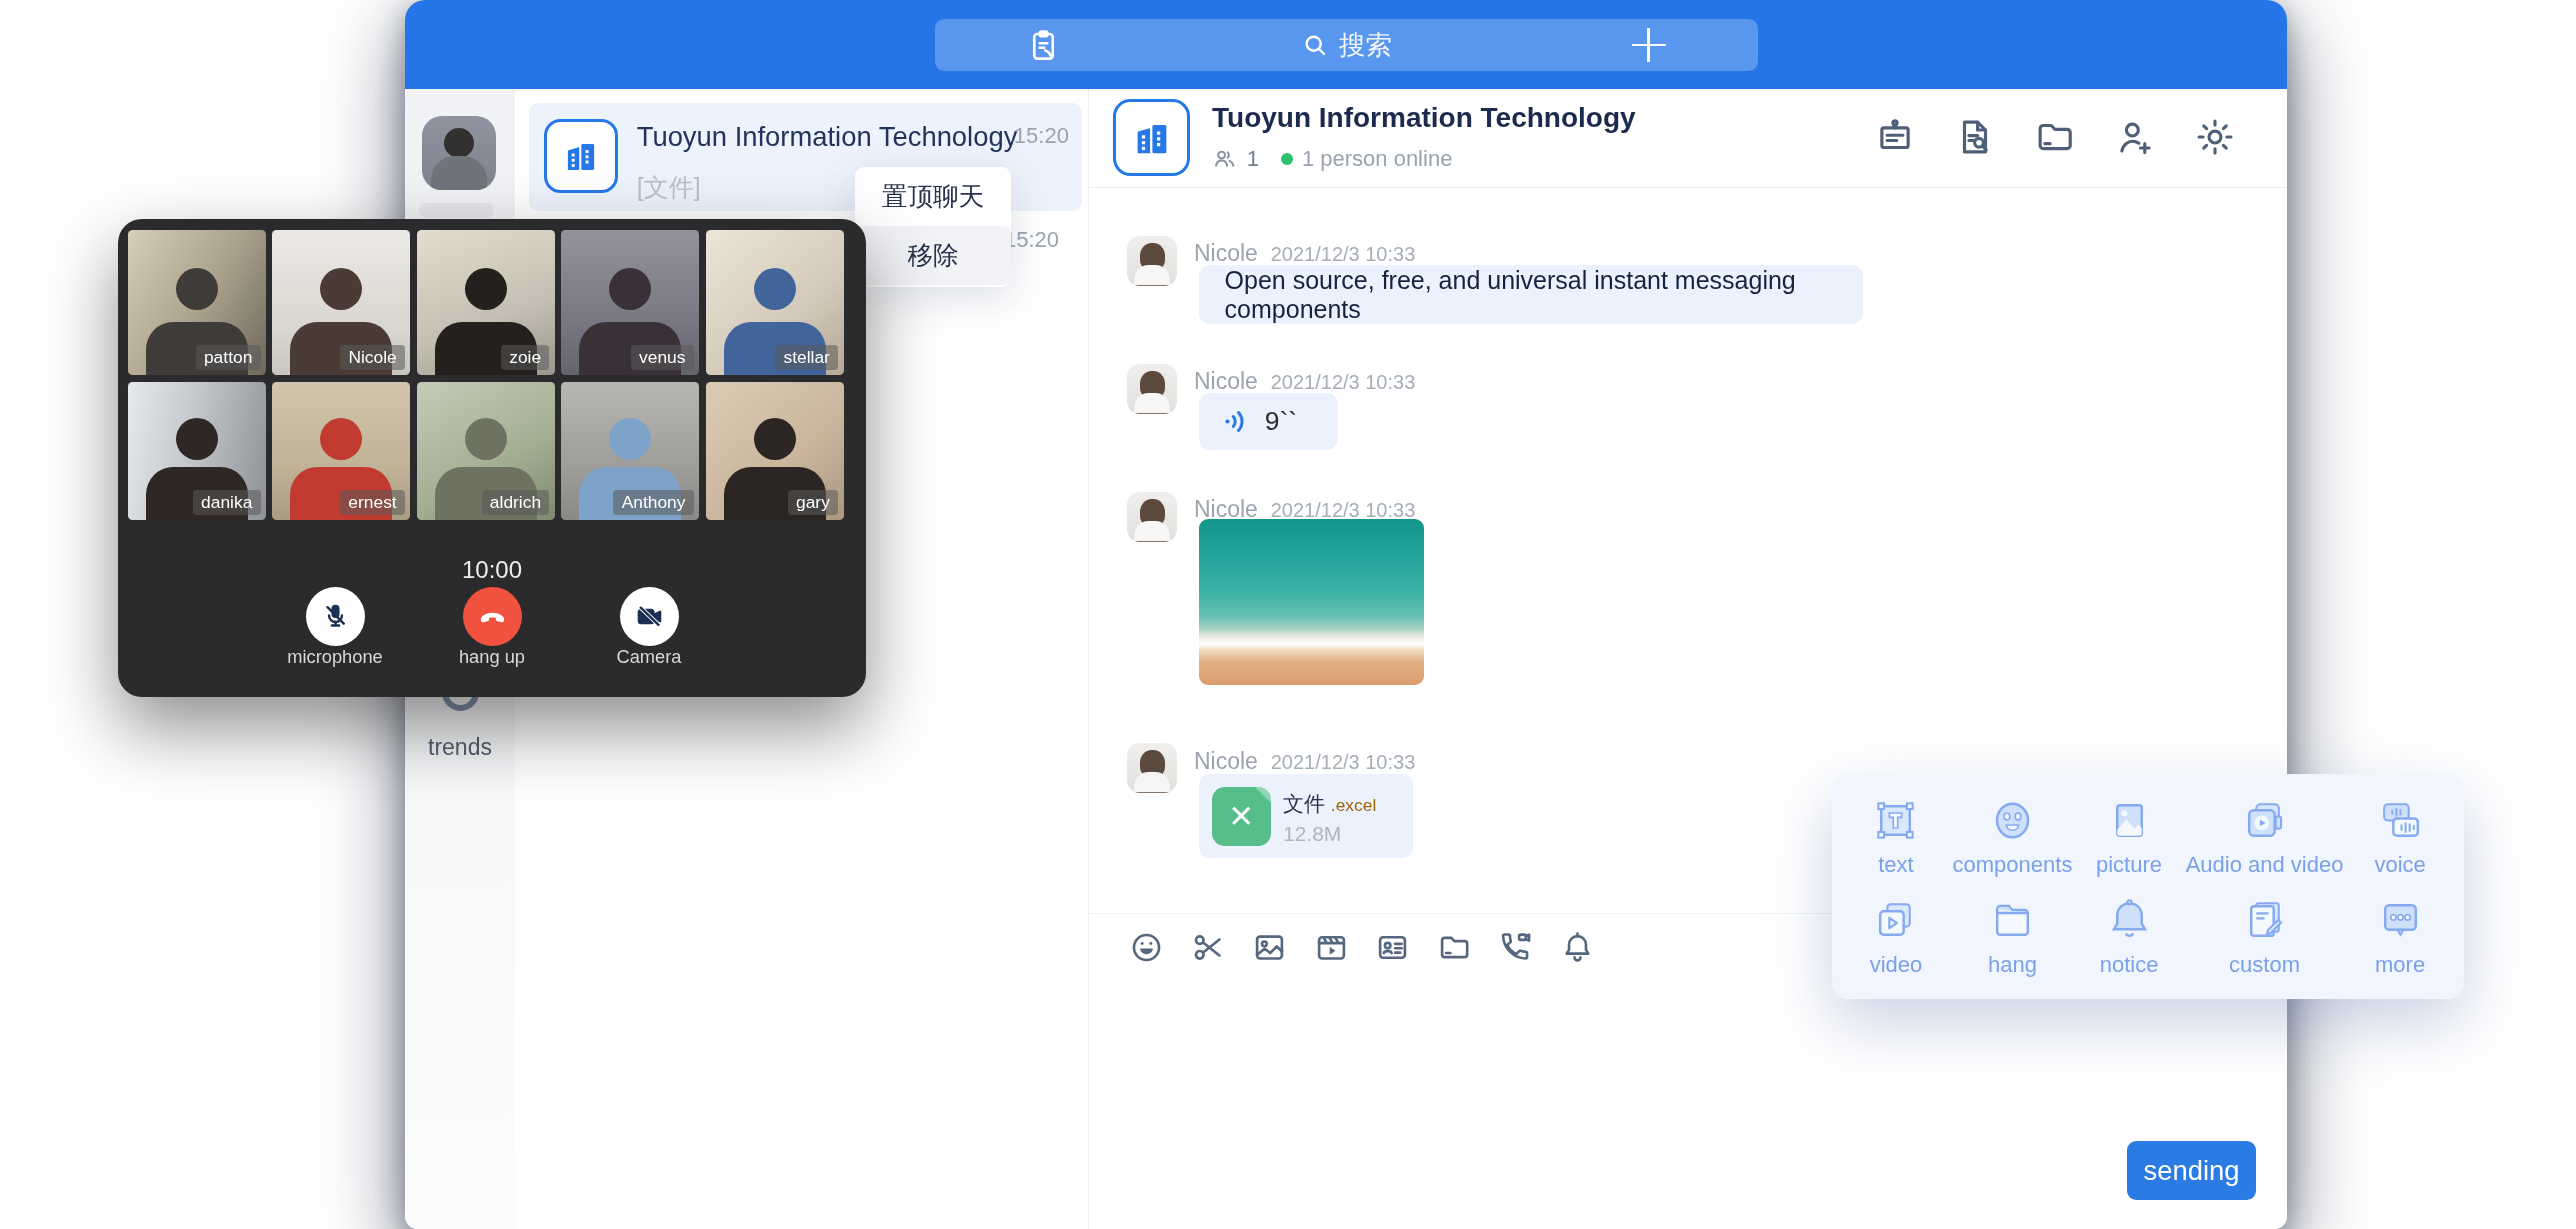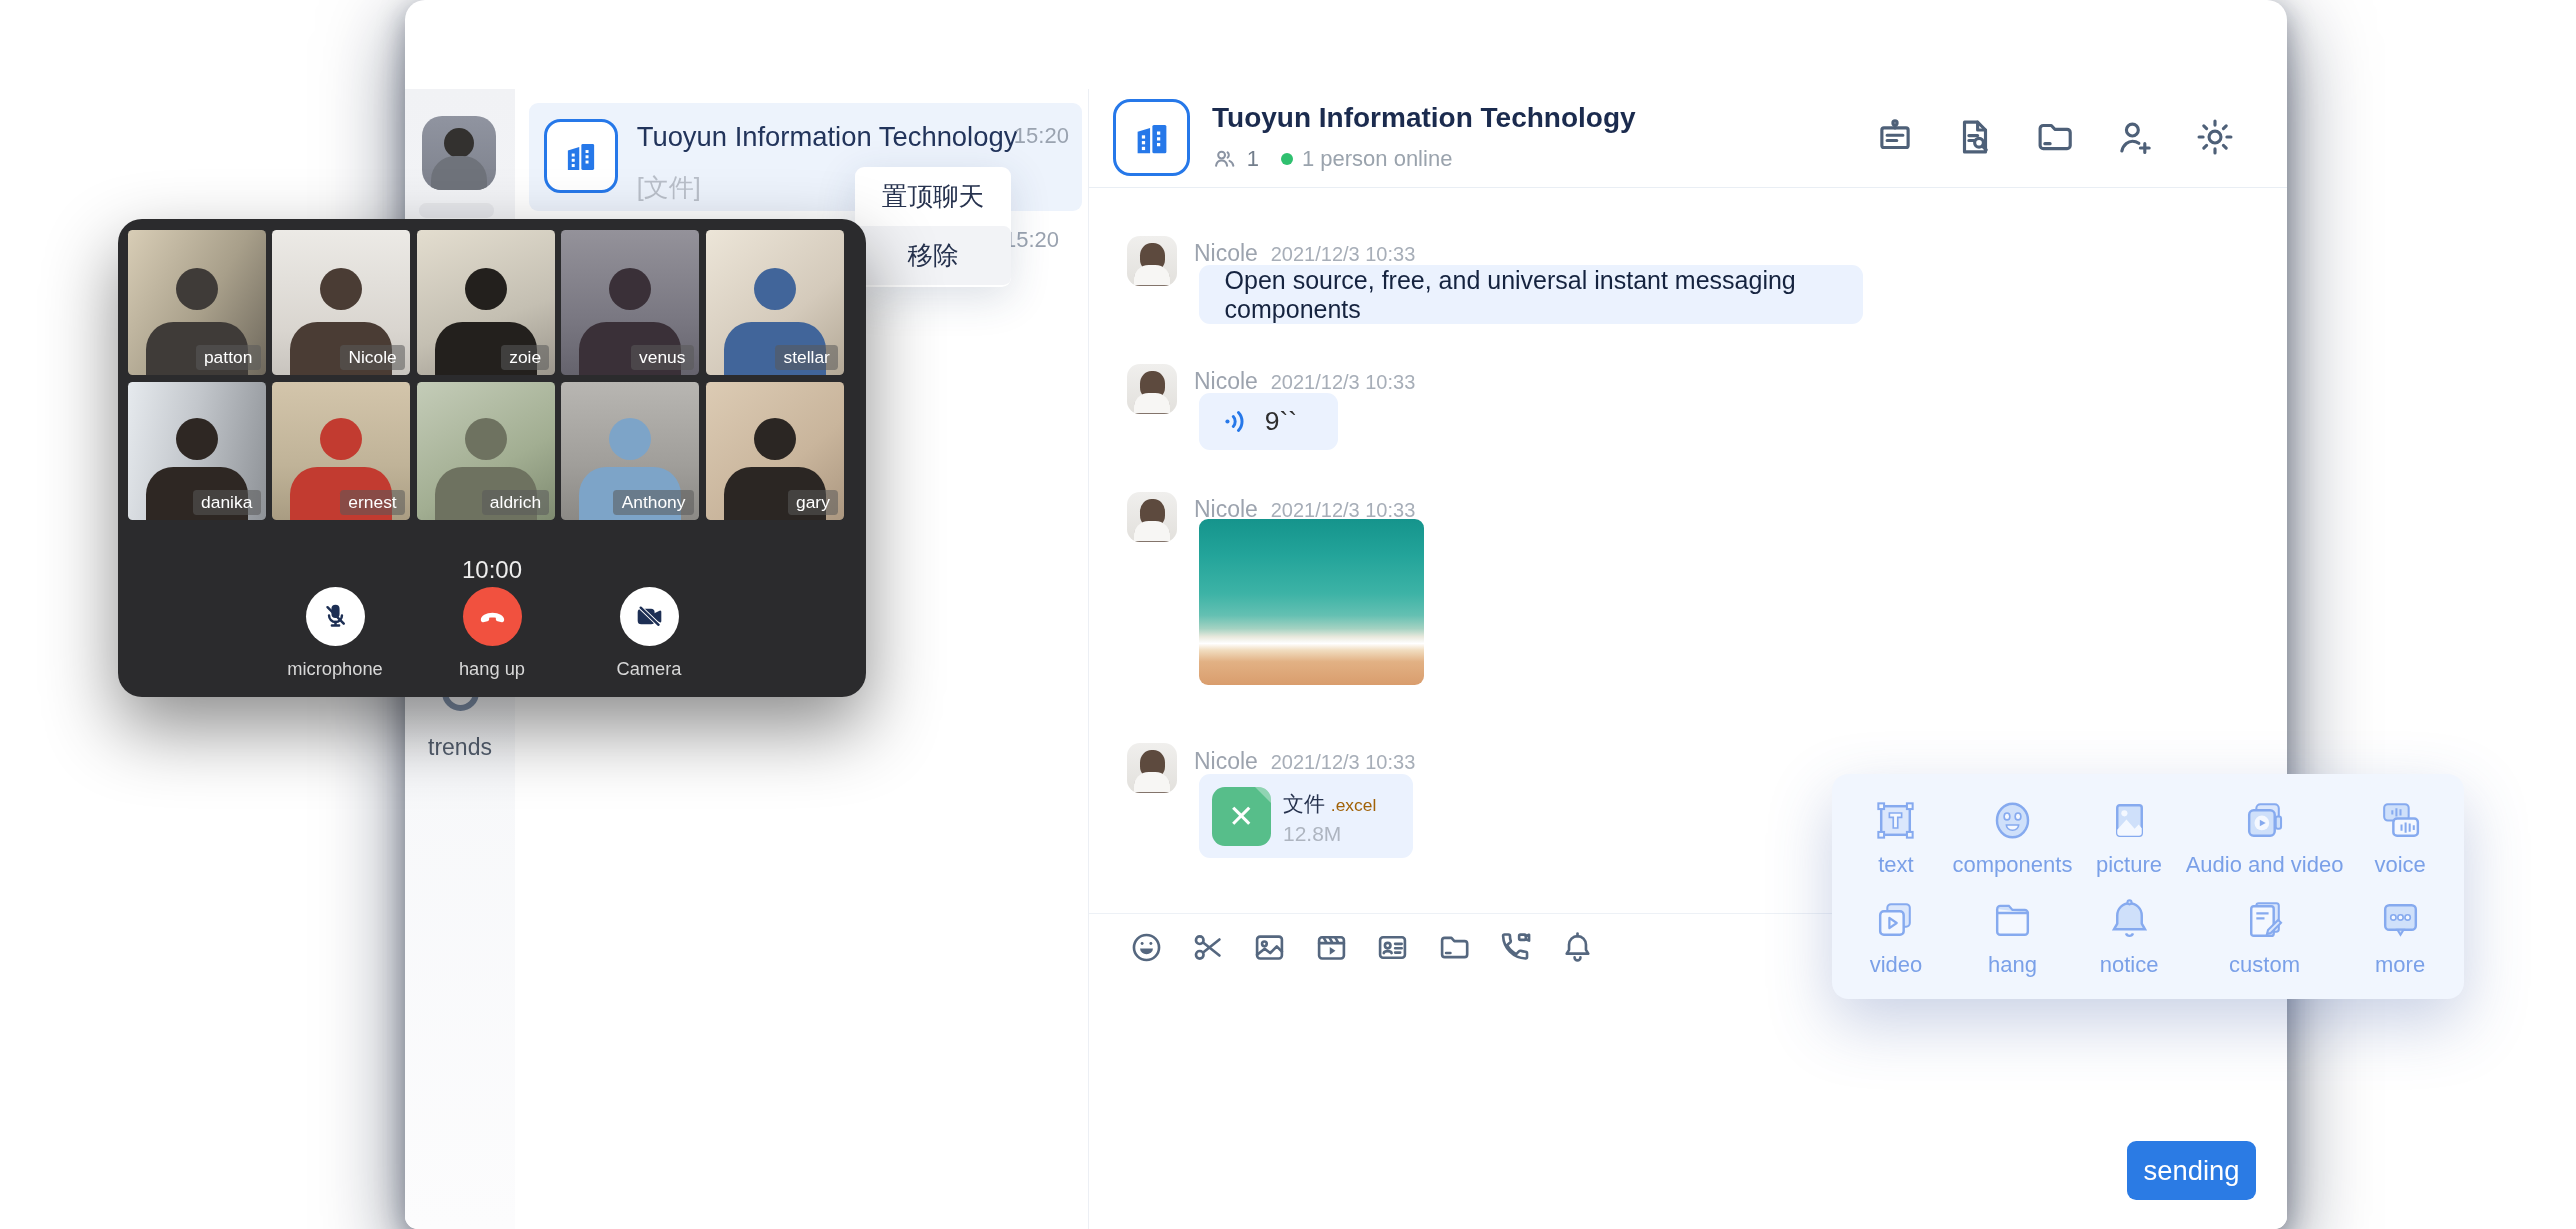--- a/index.html
+++ b/index.html
@@ -97,32 +97,52 @@
   
   .call-overlay { position:absolute; left:118px; top:219px; width:748px; height:478px; background:#2B2B2D; border-radius:24px;
     box-shadow:0 31px 73px rgba(0,0,0,.45); z-index:50; }
   .tiles { position:absolute; left:10px; top:11px; display:grid; grid-template-columns:repeat(5,138px); grid-template-rows:145px 138px; gap:7.3px 6.4px; }
   .tile { position:relative; border-radius:4.6px; overflow:hidden; }
   .tile::before { content:""; position:absolute; left:50%; top:26%; width:42px; height:42px; margin-left:-21px; border-radius:50%; background:var(--p); }
   .tile::after  { content:""; position:absolute; left:50%; bottom:-5.5px; width:102px; height:59px; margin-left:-51px; border-radius:27.4px 27.4px 0 0; background:var(--p); }
   .tile .nm { position:absolute; right:5.5px; bottom:5.5px; z-index:2; font-size:17.4px; color:#fff; background:rgba(90,90,90,.55); padding:1.8px 8.2px; border-radius:3.7px; }
   .call-timer { position:absolute; left:0; right:0; top:337px; text-align:center; font-size:24px; color:#EDEDED; }
   .call-controls { position:absolute; left:0; right:0; top:368px; display:flex; justify-content:center; gap:49px; }
-  .ctl { width:108px; display:flex; flex-direction:column; align-items:center; gap:12px; }
+  .ctl { width:108px; display:flex; flex-direction:column; align-items:center; gap:0; }
   .ctl-circle { width:59px; height:59px; border-radius:50%; background:#fff; display:flex; align-items:center; justify-content:center; color:#1D2F54; }
   .ctl-circle.red { background:#F1513F; color:#fff; }
   .ctl-label { font-size:18.3px; color:#D8D8D8; white-space:nowrap; }
 
   svg { display:block; }
 </style>
 </head>
 <body>
 
 <div class="app-window">
 
+  <div class="topbar">
+    <div class="search-pill">
+      <span class="left-ic">
+        <svg width="37" height="37" viewBox="0 0 24 24" fill="none" stroke="#fff" stroke-width="1.7" stroke-linecap="round" stroke-linejoin="round">
+          <rect x="6" y="4.5" width="12" height="16" rx="2"></rect>
+            <rect x="9.5" y="3" width="5" height="3" rx="1.2"></rect>
+          <path d="M9.5 10.5h5 M9.5 13.5h3"></path>
+            <path d="M13.2 15.2c1.6.5 2.9 1.8 3.4 3.4"></path>
+        </svg>
+      </span>
+      <span class="search-center">
+        <svg width="29" height="29" viewBox="0 0 24 24" fill="none" stroke="#fff" stroke-width="2" stroke-linecap="round">
+          <circle cx="10.5" cy="10.5" r="5.8"></circle>
+            <path d="M14.8 14.8 19 19"></path>
+        </svg>
+        <span>搜索</span>
+      </span>
+      <span class="plus-ic"></span>
+    </div>
+  </div>
 
   <div class="mini-sidebar">
     <div class="me-avatar"></div>
     <div class="side-pill"></div>
     <div class="trends-item">
       <span class="trends-circle"></span>
       <div class="trends-label">trends</div>
     </div>
   </div>
 

